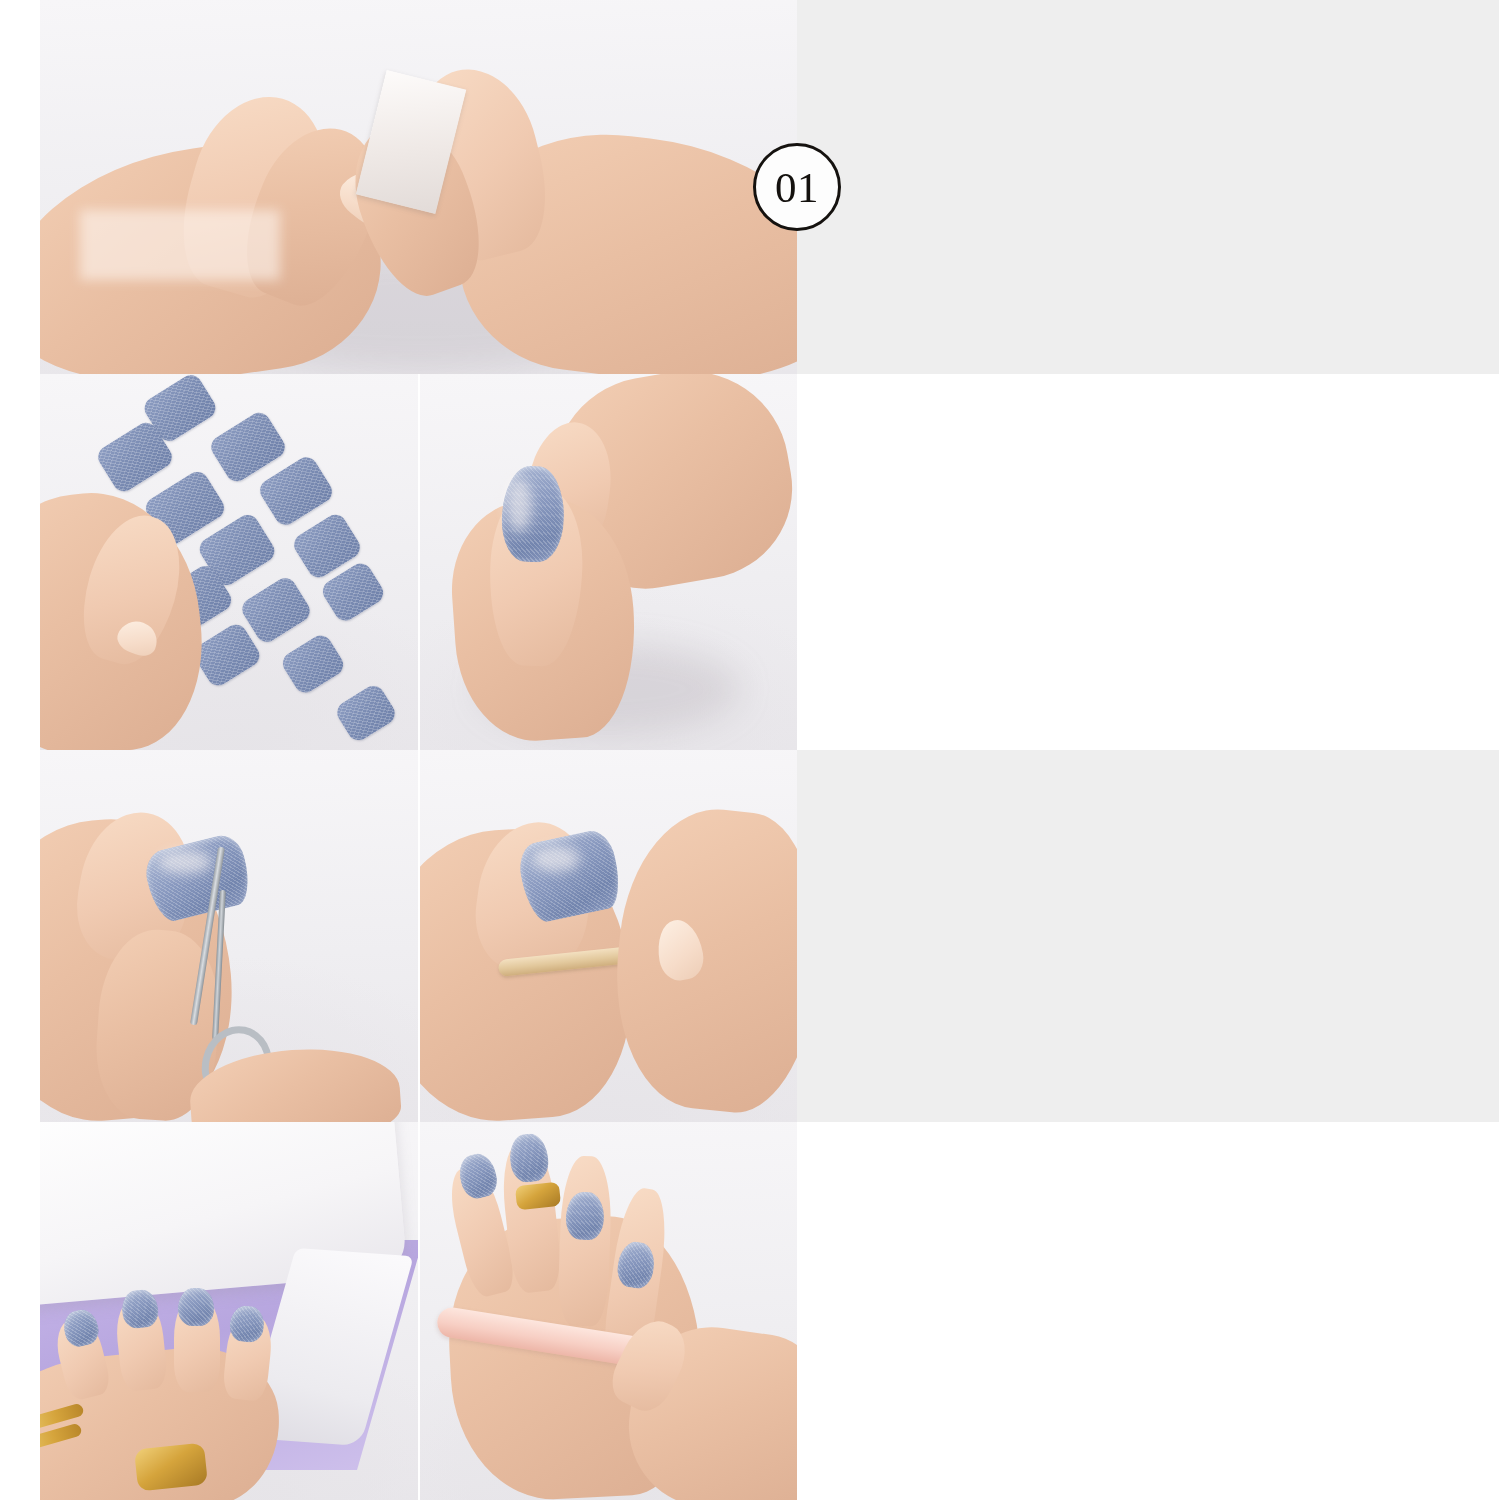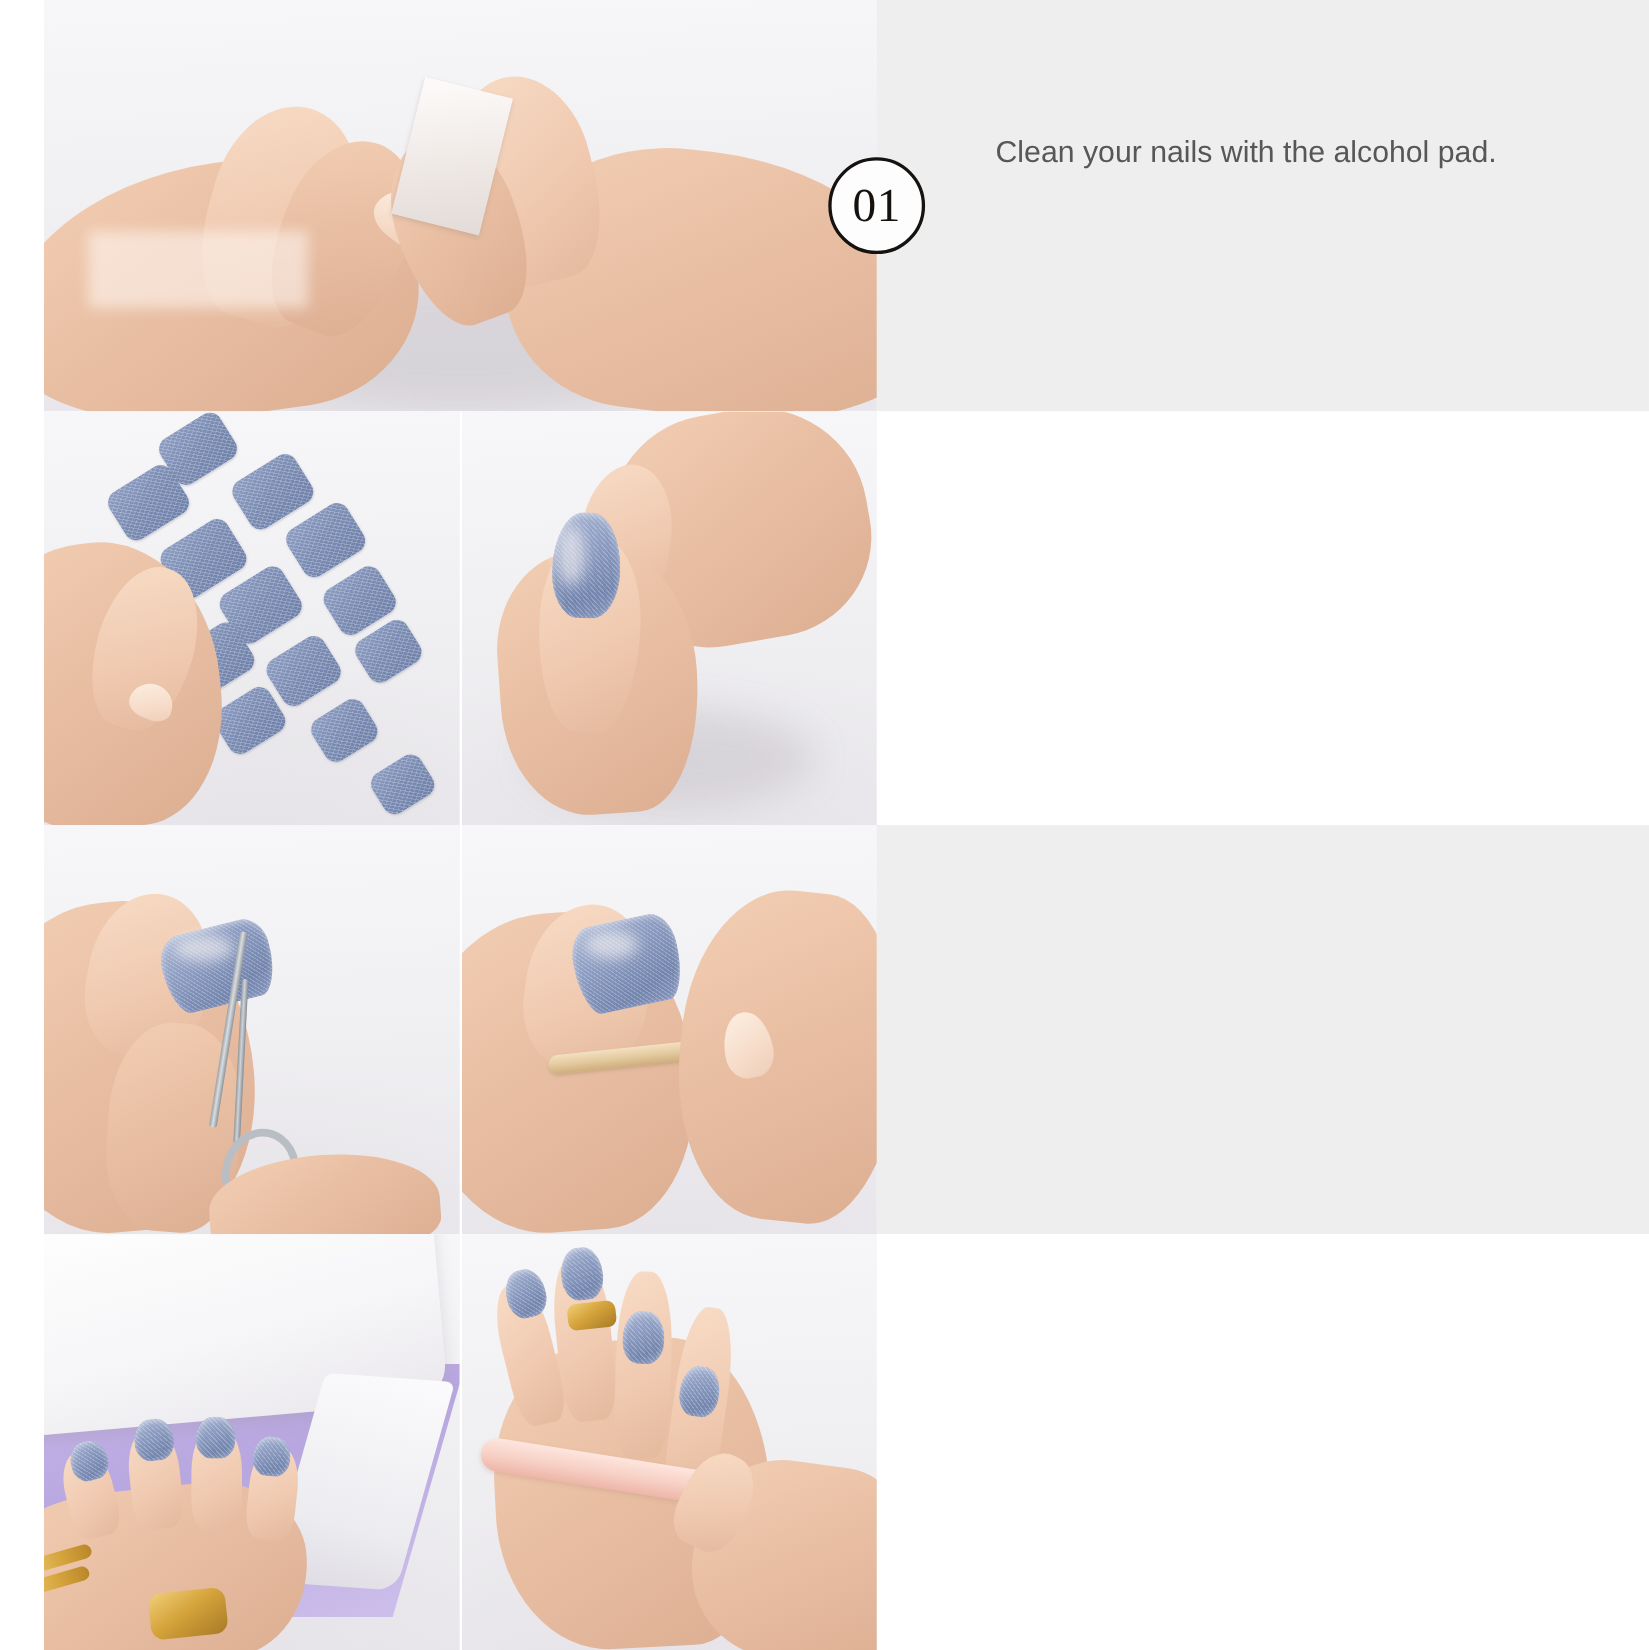--- a/index.html
+++ b/index.html
@@ -104,21 +104,20 @@
 
         <div style="position:absolute;left:330px;top:78px;width:82px;height:128px;background:linear-gradient(160deg,#fdfbfa 0%,#efe9e6 55%,#e2dbd8 100%);transform:rotate(14deg);box-shadow:0 2px 5px rgba(120,110,110,.22);"></div>
         <div class="hl" style="left:40px;top:210px;width:200px;height:70px;"></div>
       </div>
     </div>
 
     <div class="badge" style="left:713px;top:143px;">01</div>
 
     <div class="copy" style="top:118px;">
       <div class="step-body">
-        <p>Clean your nails with the alcohol pad.</p>
       </div>
     </div>
   </div>
 
   <div class="row r2">
     <div class="row-bg bg-white"></div>
 
     <div class="photos">
 
       <div class="photo half-l">

